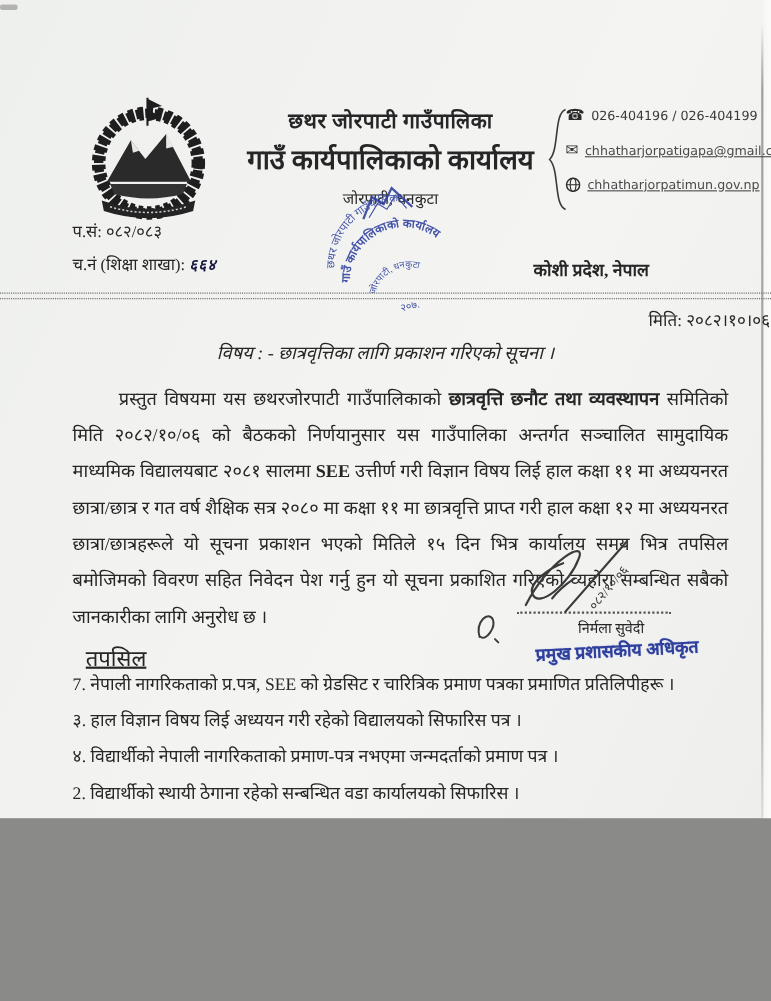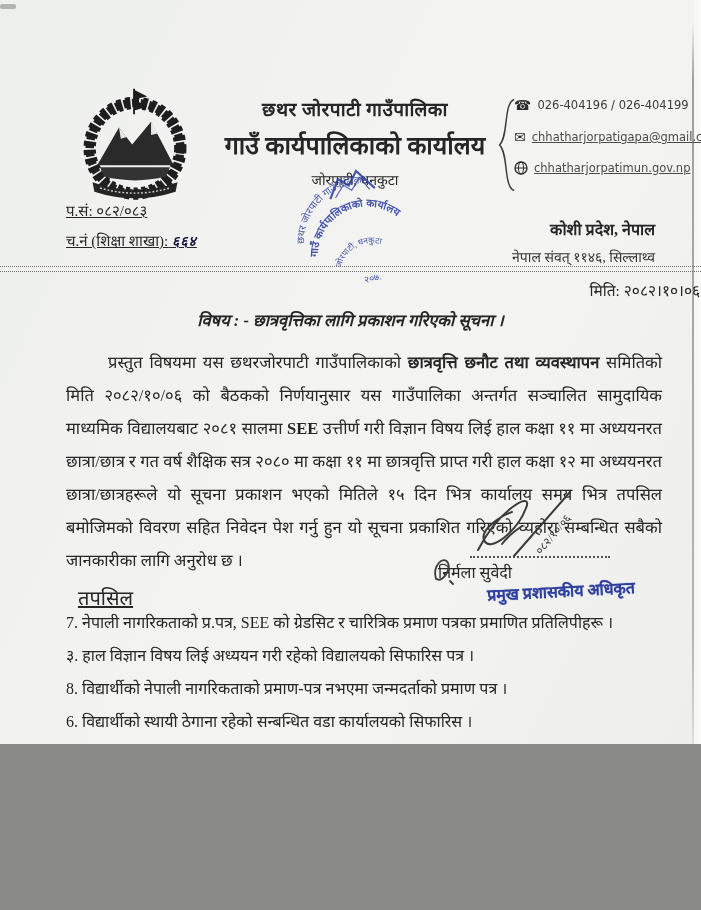--- a/index.html
+++ b/index.html
@@ -31,39 +31,39 @@
   .head-center { position: absolute; left: 200px; top: 96px; width: 310px; text-align: center; }
   .muni-name { font-size: 19px; font-weight: bold; letter-spacing: 0.5px; }
   .office-name { font-size: 25px; font-weight: bold; margin-top: 5px; white-space: nowrap; }
   .address { font-size: 14px; margin-top: 9px; }
   .contact { position: absolute; left: 514px; top: 97px; width: 182px;
     font-family: "DejaVu Sans", "Liberation Sans", sans-serif; font-size: 11.5px; color: #3a3a3a; }
   .contact-row { display: flex; align-items: center; gap: 6px; margin-bottom: 16px; }
   .contact-row .glyph { font-size: 14px; color: #2b2b2b; }
   .contact-row a-like, .contact-link { text-decoration: underline; color: #4a4a4a; }
   .brace { position: absolute; left: 496px; top: 94px; width: 20px; height: 102px; }
-  .refs { position: absolute; left: 66px; top: 196px; font-size: 15px; line-height: 30px; text-decoration: underline; }
+  .refs { position: absolute; left: 66px; top: 196px; font-size: 15px; line-height: 30px; }
   .chalani-value { font-style: italic; font-weight: bold; font-size: 14px; color: #16163f; letter-spacing: 1px; }
-  .province-block { position: absolute; left: 420px; top: 218px; width: 235px; text-align: right; }
+  .province-block { position: absolute; left: 420px; top: 234px; width: 235px; text-align: center; }
   .province { font-size: 16px; font-weight: bold; }
   .sambat { font-size: 14px; margin-top: 7px; color: #343434; }
   .stamp { position: absolute; left: 284px; top: 152px; width: 150px; height: 142px;
     transform: rotate(-14deg); opacity: 0.88; z-index: 3; }
   .separator { position: absolute; left: 0; right: 0; top: 266px; height: 4px;
     border-top: 1px dotted #6f6f6d; border-bottom: 1px dotted #6f6f6d; z-index: 1; }
   .date-line { position: absolute; left: 460px; top: 279px; width: 240px; text-align: right; font-size: 15.5px; }
   .subject { position: absolute; left: 0; right: 0; top: 308px; text-align: center;
-    font-size: 16.5px; font-weight: bold; font-style: italic; }
+    font-size: 16.5px; font-weight: normal; font-style: italic; }
   .body-para { position: absolute; left: 66px; top: 346px; width: 596px;
     font-size: 16.5px; line-height: 33px; text-align: justify; text-indent: 42px; }
   .body-para b { font-weight: bold; }
   
   .sig-svg { position: absolute; left: 458px; top: 486px; width: 160px; height: 76px; z-index: 2; }
   .sig-dots { position: absolute; left: 470px; top: 556px; width: 140px; border-bottom: 2px dotted #555; }
-  .sig-name { position: absolute; left: 438px; top: 561px; width: 165px; text-align: left; font-size: 16px; }
+  .sig-name { position: absolute; left: 473px; top: 561px; width: 165px; text-align: center; font-size: 13px; }
   .sig-title { position: absolute; left: 446px; top: 580px; width: 230px; text-align: center;
     font-size: 16px; font-weight: bold; color: #2e3f9e; transform: rotate(-3deg);
     text-shadow: 0 0 1px rgba(46,63,158,0.55); }
   .sig-initial { position: absolute; left: 430px; top: 553px; width: 26px; height: 34px; }
   
   .tapasil-heading { position: absolute; left: 78px; top: 584px; font-size: 20px; text-decoration: underline; }
   .tapasil-list { position: absolute; left: 66px; top: 607px; width: 600px; font-size: 16px; line-height: 31px; }
   .tapasil-item { margin-bottom: 2px; }
 </style>
 </head>
@@ -146,21 +146,20 @@
       </text>
       <text font-size="9.5" font-family="Liberation Serif, serif">
         <textPath href="#stC" startOffset="2">जोरपाटी, धनकुटा</textPath>
       </text>
       <text x="85" y="148" text-anchor="middle" font-size="11">२०७.</text>
     </g>
   </svg>
 
   <div class="province-block">
     <div class="province">कोशी प्रदेश, नेपाल</div>
-    <div class="sambat">नेपाल संवत् ११४६, सिल्लाथ्व</div>
   </div>
 
   <div class="separator"></div>
 
   <div class="date-line">मिति: २०८२।१०।०६</div>
 
   <div class="subject">विषय : - छात्रवृत्तिका लागि प्रकाशन गरिएको सूचना  ।</div>
 
   <div class="body-para">
     <span>प्रस्तुत विषयमा यस छथरजोरपाटी गाउँपालिकाको </span><b>छात्रवृत्ति छनौट तथा व्यवस्थापन</b><span> समितिको मिति २०८२/१०/०६ को बैठकको निर्णयानुसार यस गाउँपालिका अन्तर्गत सञ्चालित सामुदायिक माध्यमिक विद्यालयबाट २०८१ सालमा </span><b>SEE</b><span> उत्तीर्ण गरी विज्ञान विषय लिई हाल कक्षा ११ मा अध्ययनरत छात्रा/छात्र र गत वर्ष  शैक्षिक सत्र २०८० मा कक्षा ११ मा छात्रवृत्ति प्राप्त गरी हाल कक्षा १२ मा अध्ययनरत छात्रा/छात्रहरूले यो सूचना प्रकाशन भएको मितिले १५ दिन भित्र कार्यालय समय भित्र तपसिल बमोजिमको विवरण सहित निवेदन पेश गर्नु हुन यो सूचना प्रकाशित गरिएको व्यहोरा सम्बन्धित सबैको जानकारीका लागि अनुरोध छ ।</span>
@@ -178,17 +177,17 @@
   <div class="sig-name">निर्मला सुवेदी</div>
   <svg class="sig-initial" viewBox="0 0 26 34">
     <path d="M6,26 C2,12 14,2 18,10 C21,17 12,30 7,26 M20,28 L23,31" fill="none" stroke="#3b3b3b" stroke-width="1.8" stroke-linecap="round"></path>
   </svg>
   <div class="sig-title">प्रमुख प्रशासकीय अधिकृत</div>
 
   <div class="tapasil-heading">तपसिल</div>
   <div class="tapasil-list">
     <div class="tapasil-item">7. नेपाली नागरिकताको प्र.पत्र, SEE को ग्रेडसिट र चारित्रिक प्रमाण पत्रका प्रमाणित प्रतिलिपीहरू ।</div>
     <div class="tapasil-item">३. हाल विज्ञान विषय लिई अध्ययन गरी रहेको विद्यालयको सिफारिस पत्र ।</div>
-    <div class="tapasil-item">8. विद्यार्थीको नेपाली नागरिकताको प्रमाण-पत्र नभएमा जन्मदर्ताको प्रमाण पत्र ।</div>
-    <div class="tapasil-item">6. विद्यार्थीको स्थायी ठेगाना रहेको सन्बन्धित वडा कार्यालयको सिफारिस ।</div>
+    <div class="tapasil-item">४. विद्यार्थीको नेपाली नागरिकताको प्रमाण-पत्र नभएमा जन्मदर्ताको प्रमाण पत्र ।</div>
+    <div class="tapasil-item">2. विद्यार्थीको स्थायी ठेगाना रहेको सन्बन्धित वडा कार्यालयको सिफारिस ।</div>
   </div>
 
 </div>
 
 </body></html>

